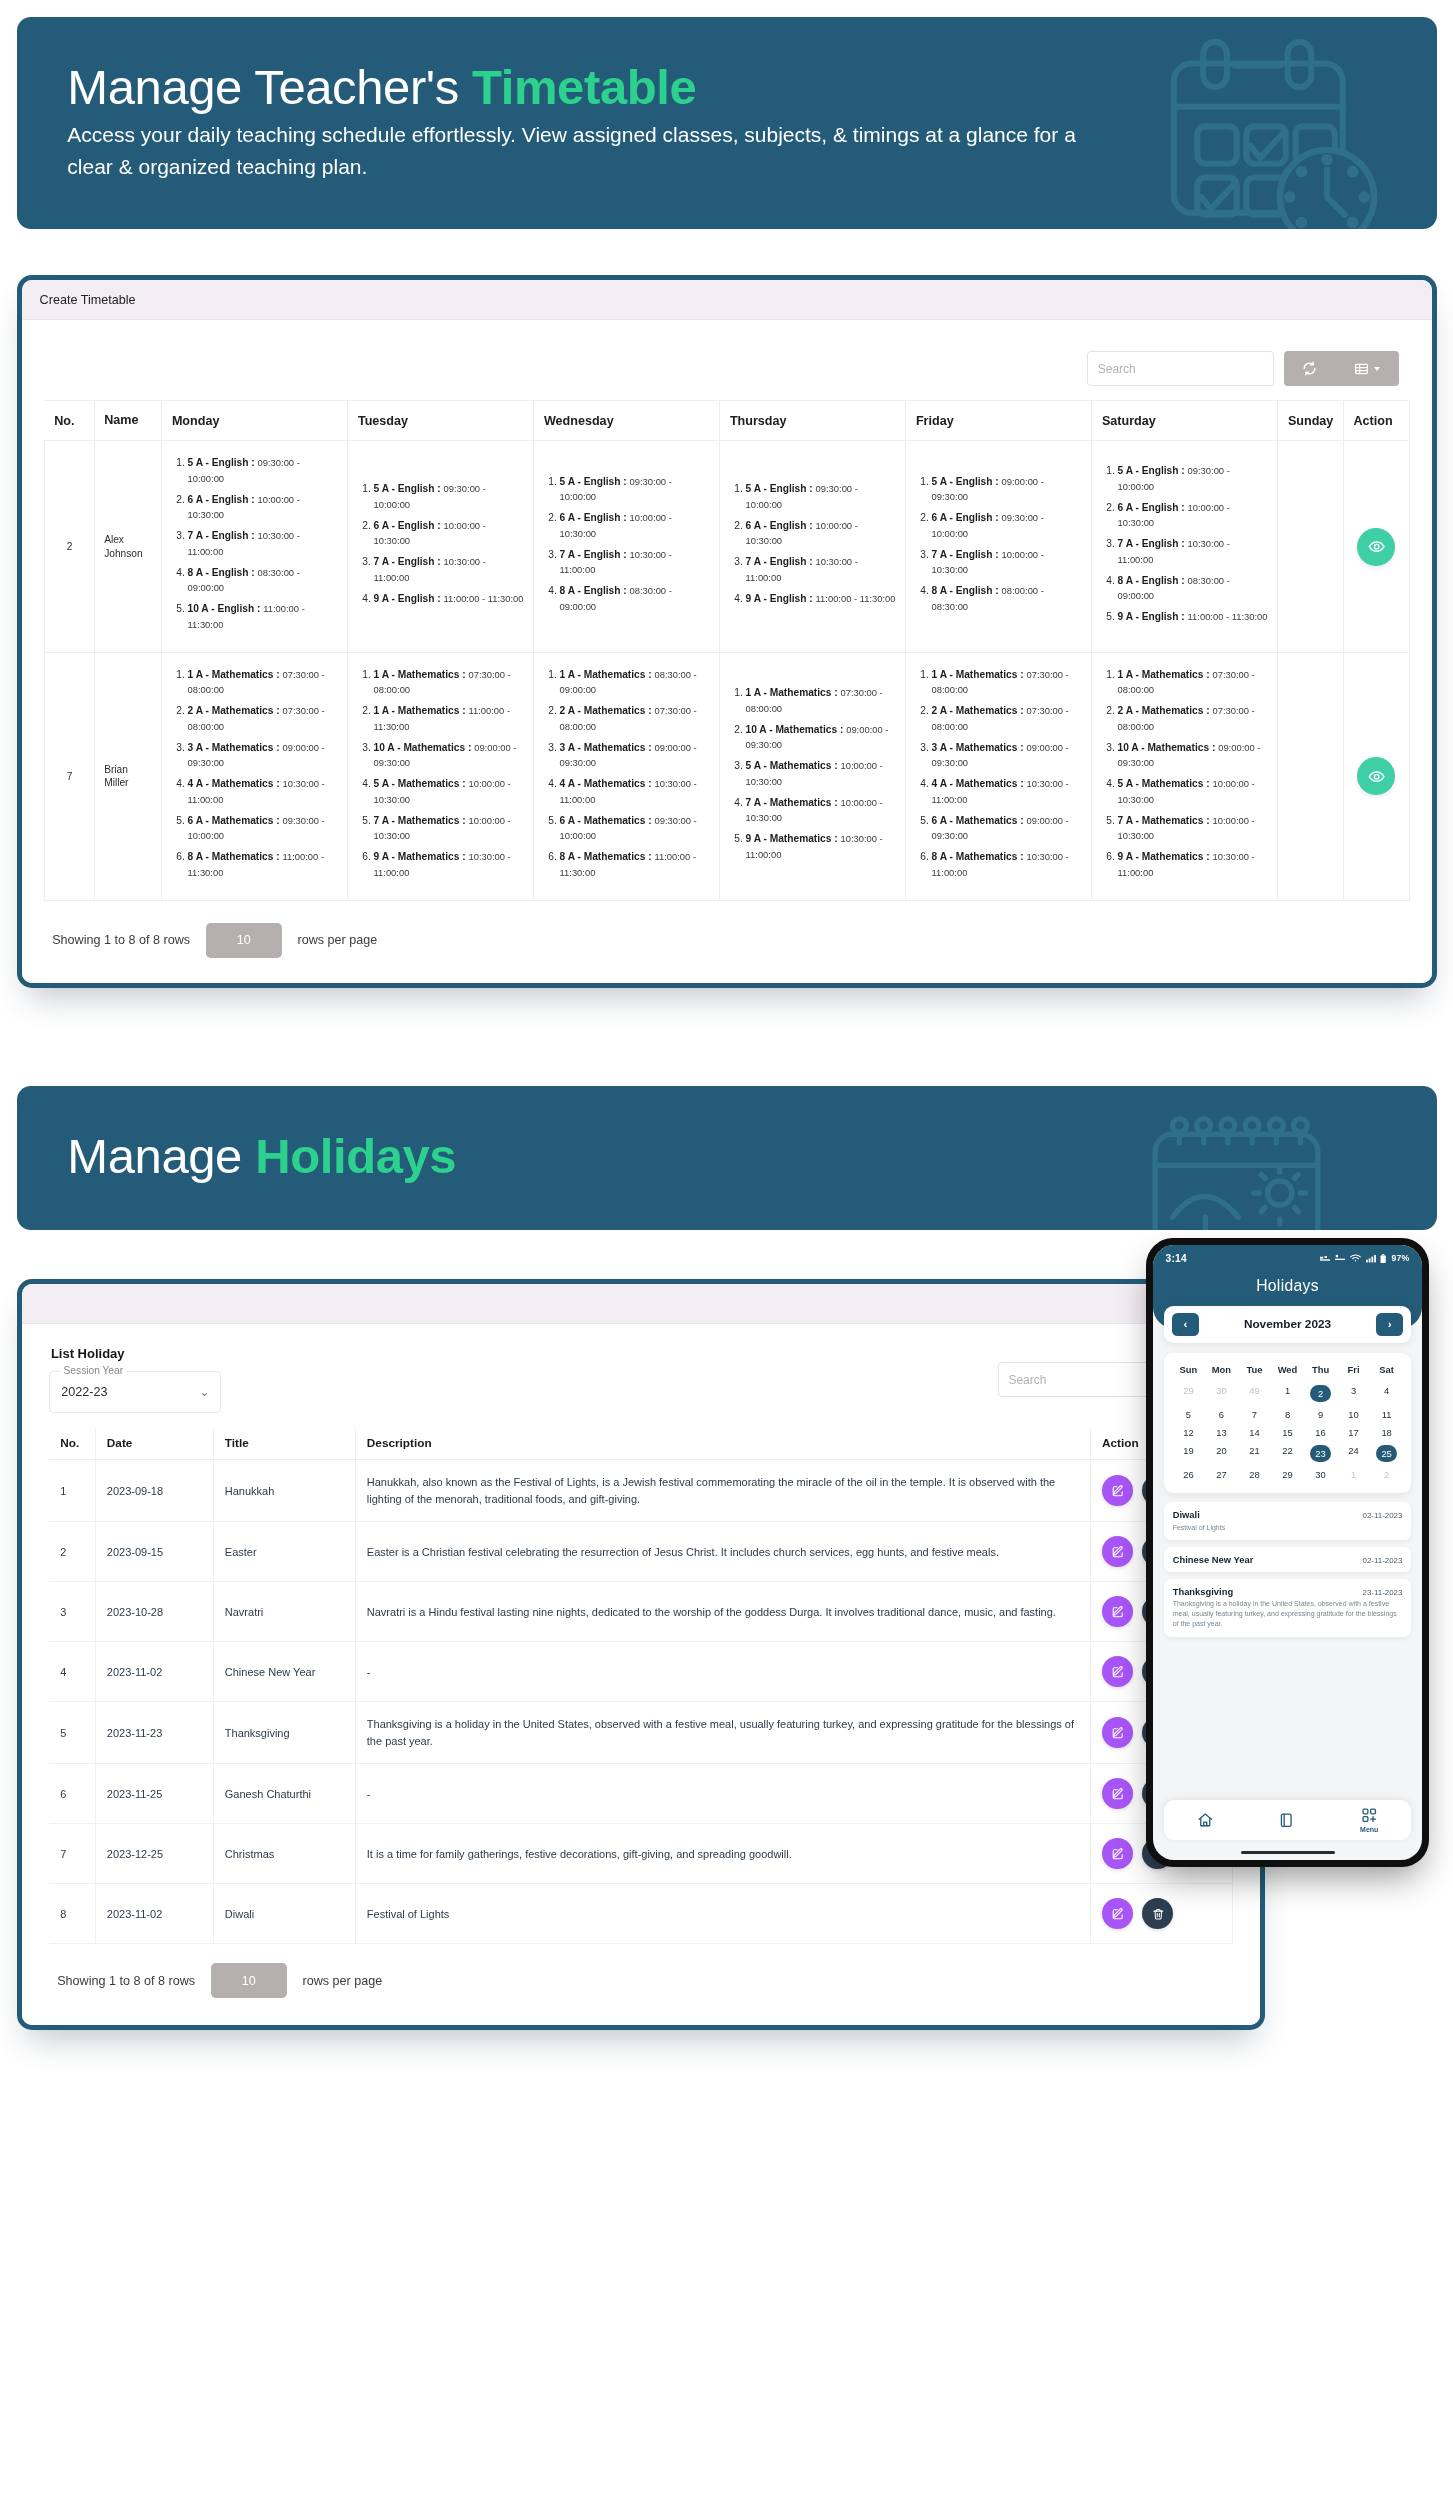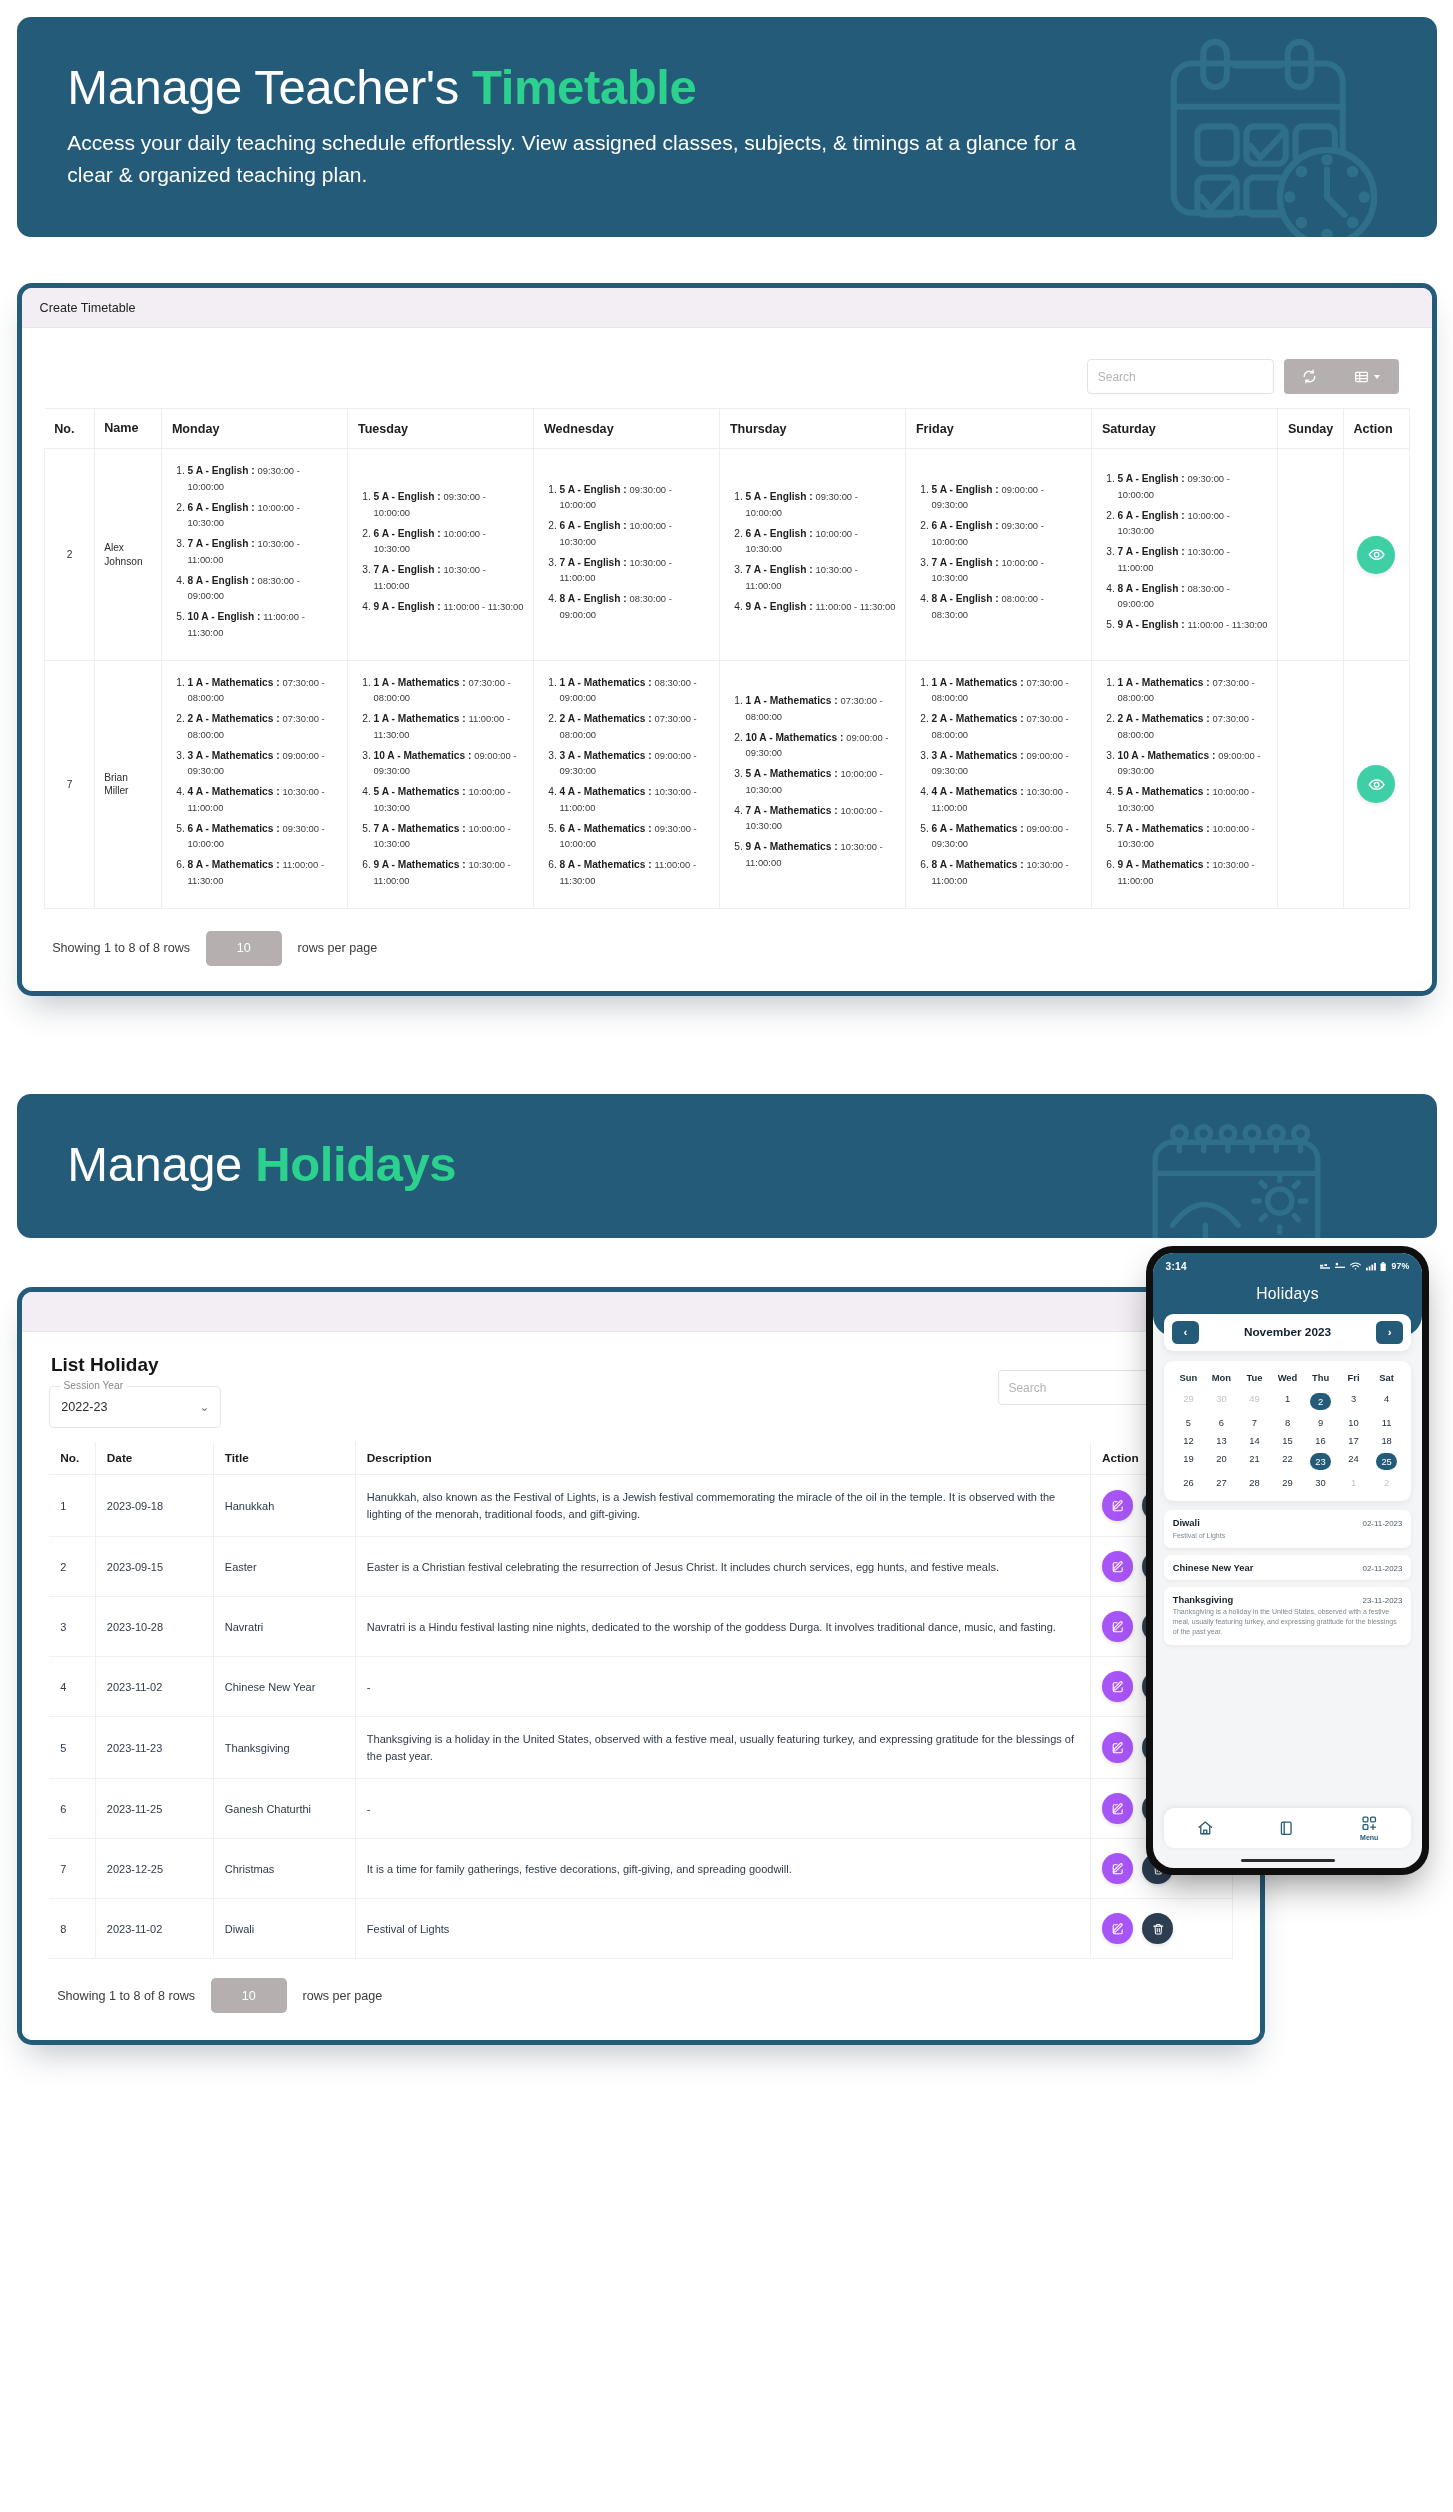--- a/index.html
+++ b/index.html
@@ -23,21 +23,21 @@
   .hero-inner { padding: 44px 50px 46px 50px; position: relative; z-index: 2; }
   .hero-title {
     font-size: 49px;
     font-weight: 400;
     letter-spacing: -0.4px;
     line-height: 1.1;
     white-space: nowrap;
   }
   .hero-title .accent { color: #2bd18d; font-weight: 700; }
   .hero-sub {
-    margin-top: 12px;
+    margin-top: 4px;
     font-size: 21px;
     line-height: 1.52;
     font-weight: 300;
     max-width: 1054px;
   }
   .hero-art {
     position: absolute;
     z-index: 1;
     opacity: 1;
   }
@@ -123,21 +123,21 @@
     padding: 22px 7.9px 4.7px 7.9px;
     font-size: 12.6px; color: #3b3b3b;
   }
   .rows-pill {
     background: #b6afaf; color: #fff; border-radius: 4.7px;
     min-width: 76px; height: 35px; display: flex; align-items: center;
     justify-content: center; font-size: 12.6px;
   }
 
   
-  .hol-title { font-size: 19px; font-weight: 600; color: #161616; padding: 4.7px 1.6px 0 1.6px; }
+  .hol-title { font-size: 13px; font-weight: 600; color: #161616; padding: 4.7px 1.6px 0 1.6px; }
   .sy-field {
     margin-top: 9.4px;
     width: 172px; height: 42px;
     border: 0.8px solid #e4e4e4; border-radius: 4.7px;
     position: relative;
     display: flex; align-items: center; padding: 0 11px;
     font-size: 12.6px; color: #2b2b2b;
   }
   .sy-label {
     position: absolute; top: -7px; left: 9.4px;

